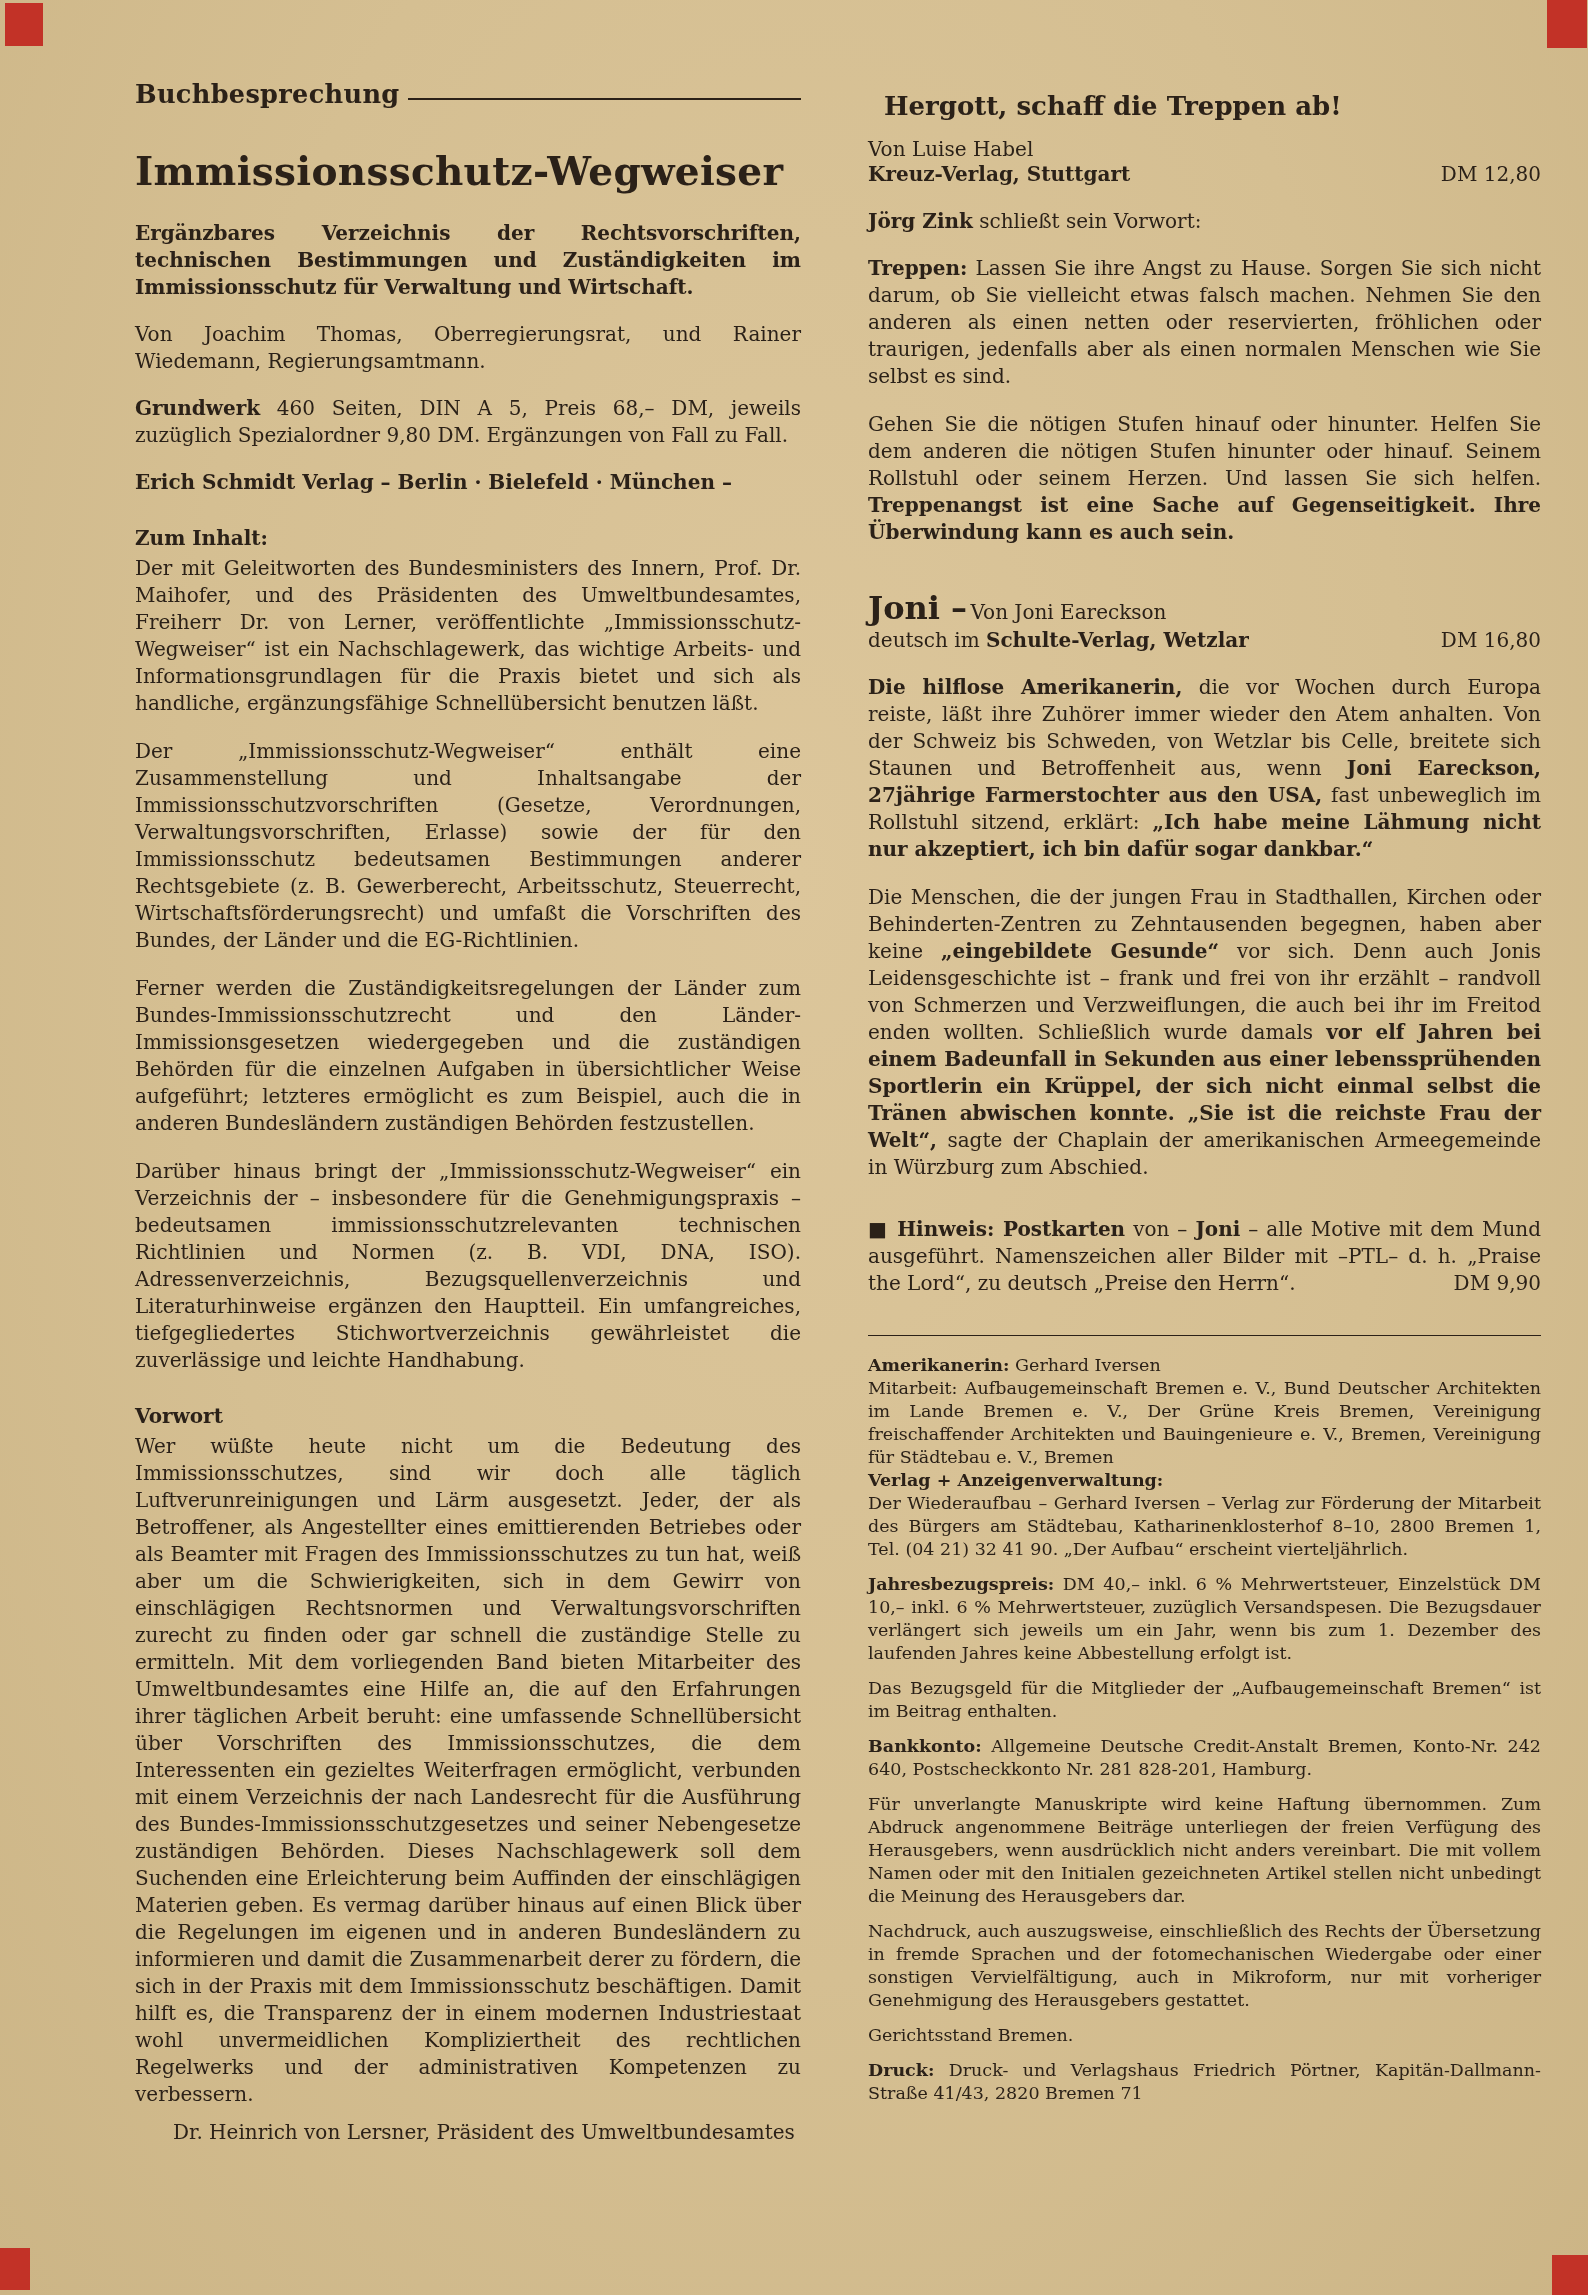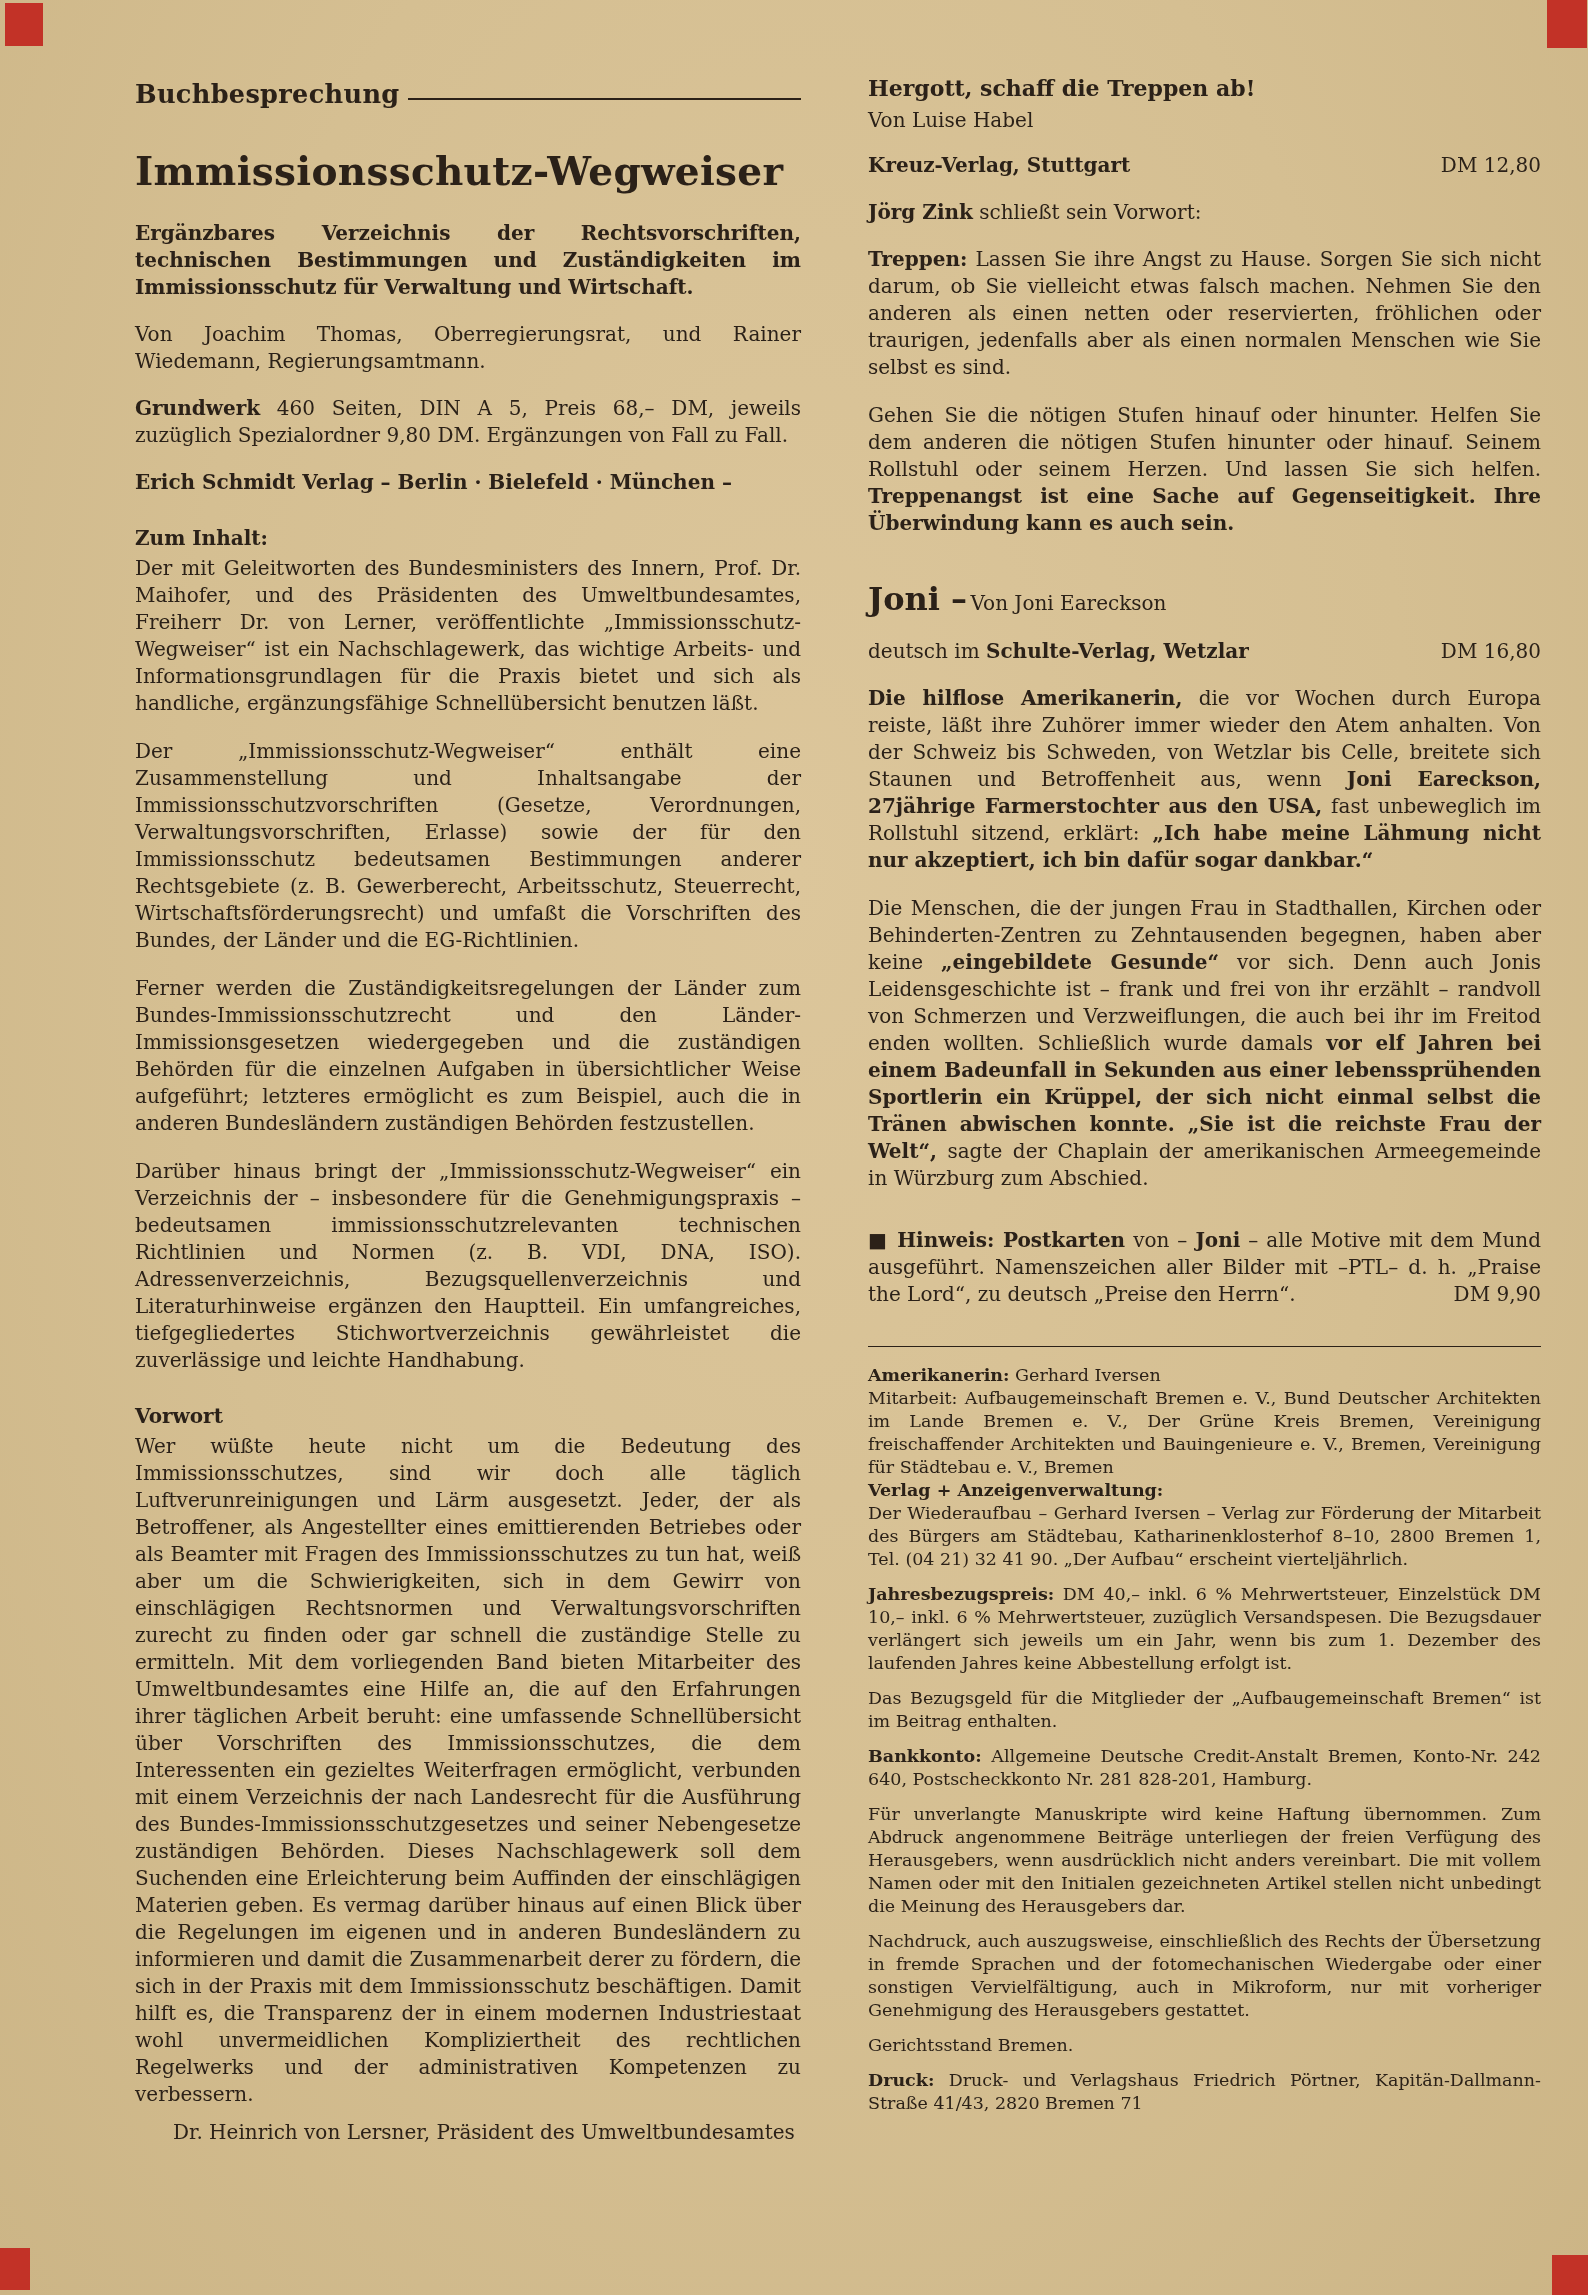--- a/index.html
+++ b/index.html
@@ -34,23 +34,23 @@
   .rubric{font-size:25.6px;font-weight:bold;letter-spacing:0.3px;white-space:nowrap;}
   .rubric-rule{flex:1;border-bottom:2px solid #2b2118;margin-left:8px;margin-top:9.4px;height:0;}
   h1.book-title{font-size:39px;font-weight:bold;margin:39px 0 0 0;letter-spacing:0.3px;}
   .subtitle{margin-top:25.6px;font-weight:bold;}
   h2.subhead{font-size:20px;font-weight:bold;margin:30px 0 5.4px 0;}
   .signature{margin-top:10.8px;padding-left:38px;text-align:left;}
   .order-box{margin-top:38px;border:2px solid #2b2118;padding:15px 19px;width:614px;box-sizing:border-box;}
   .order-box .body{line-height:30px;text-align:left;}
 
   
-  h1.review-title{font-size:22px;font-weight:bold;margin:0;}
+  h1.review-title{font-size:26px;font-weight:bold;margin:16px;}
   .byline{font-size:20px;margin-top:6.7px;}
-  .pubrow{display:flex;justify-content:space-between;align-items:baseline;margin-top:20px;font-size:20px;line-height:27px;text-align:center;}
+  .pubrow{display:flex;justify-content:space-between;align-items:baseline;font-size:20px;line-height:27px;text-align:center;}
   .pubrow .price{white-space:nowrap;padding-left:20px;}
   .joni-head{margin-top:43px;}
   .joni-big{font-size:32px;font-weight:bold;}
   .joni-by{font-size:20px;}
   .hinweis{margin-top:35px;position:relative;padding-right:0;}
   .hinweis .price{position:absolute;right:0;bottom:0;}
   .imp-rule{border-top:1.3px solid #2b2118;margin-top:38px;}
   .imp{font-size:17.5px;line-height:23px;text-align:justify;}
   .imp.first{margin-top:17.5px;}
   .imp.gap{margin-top:12px;}

